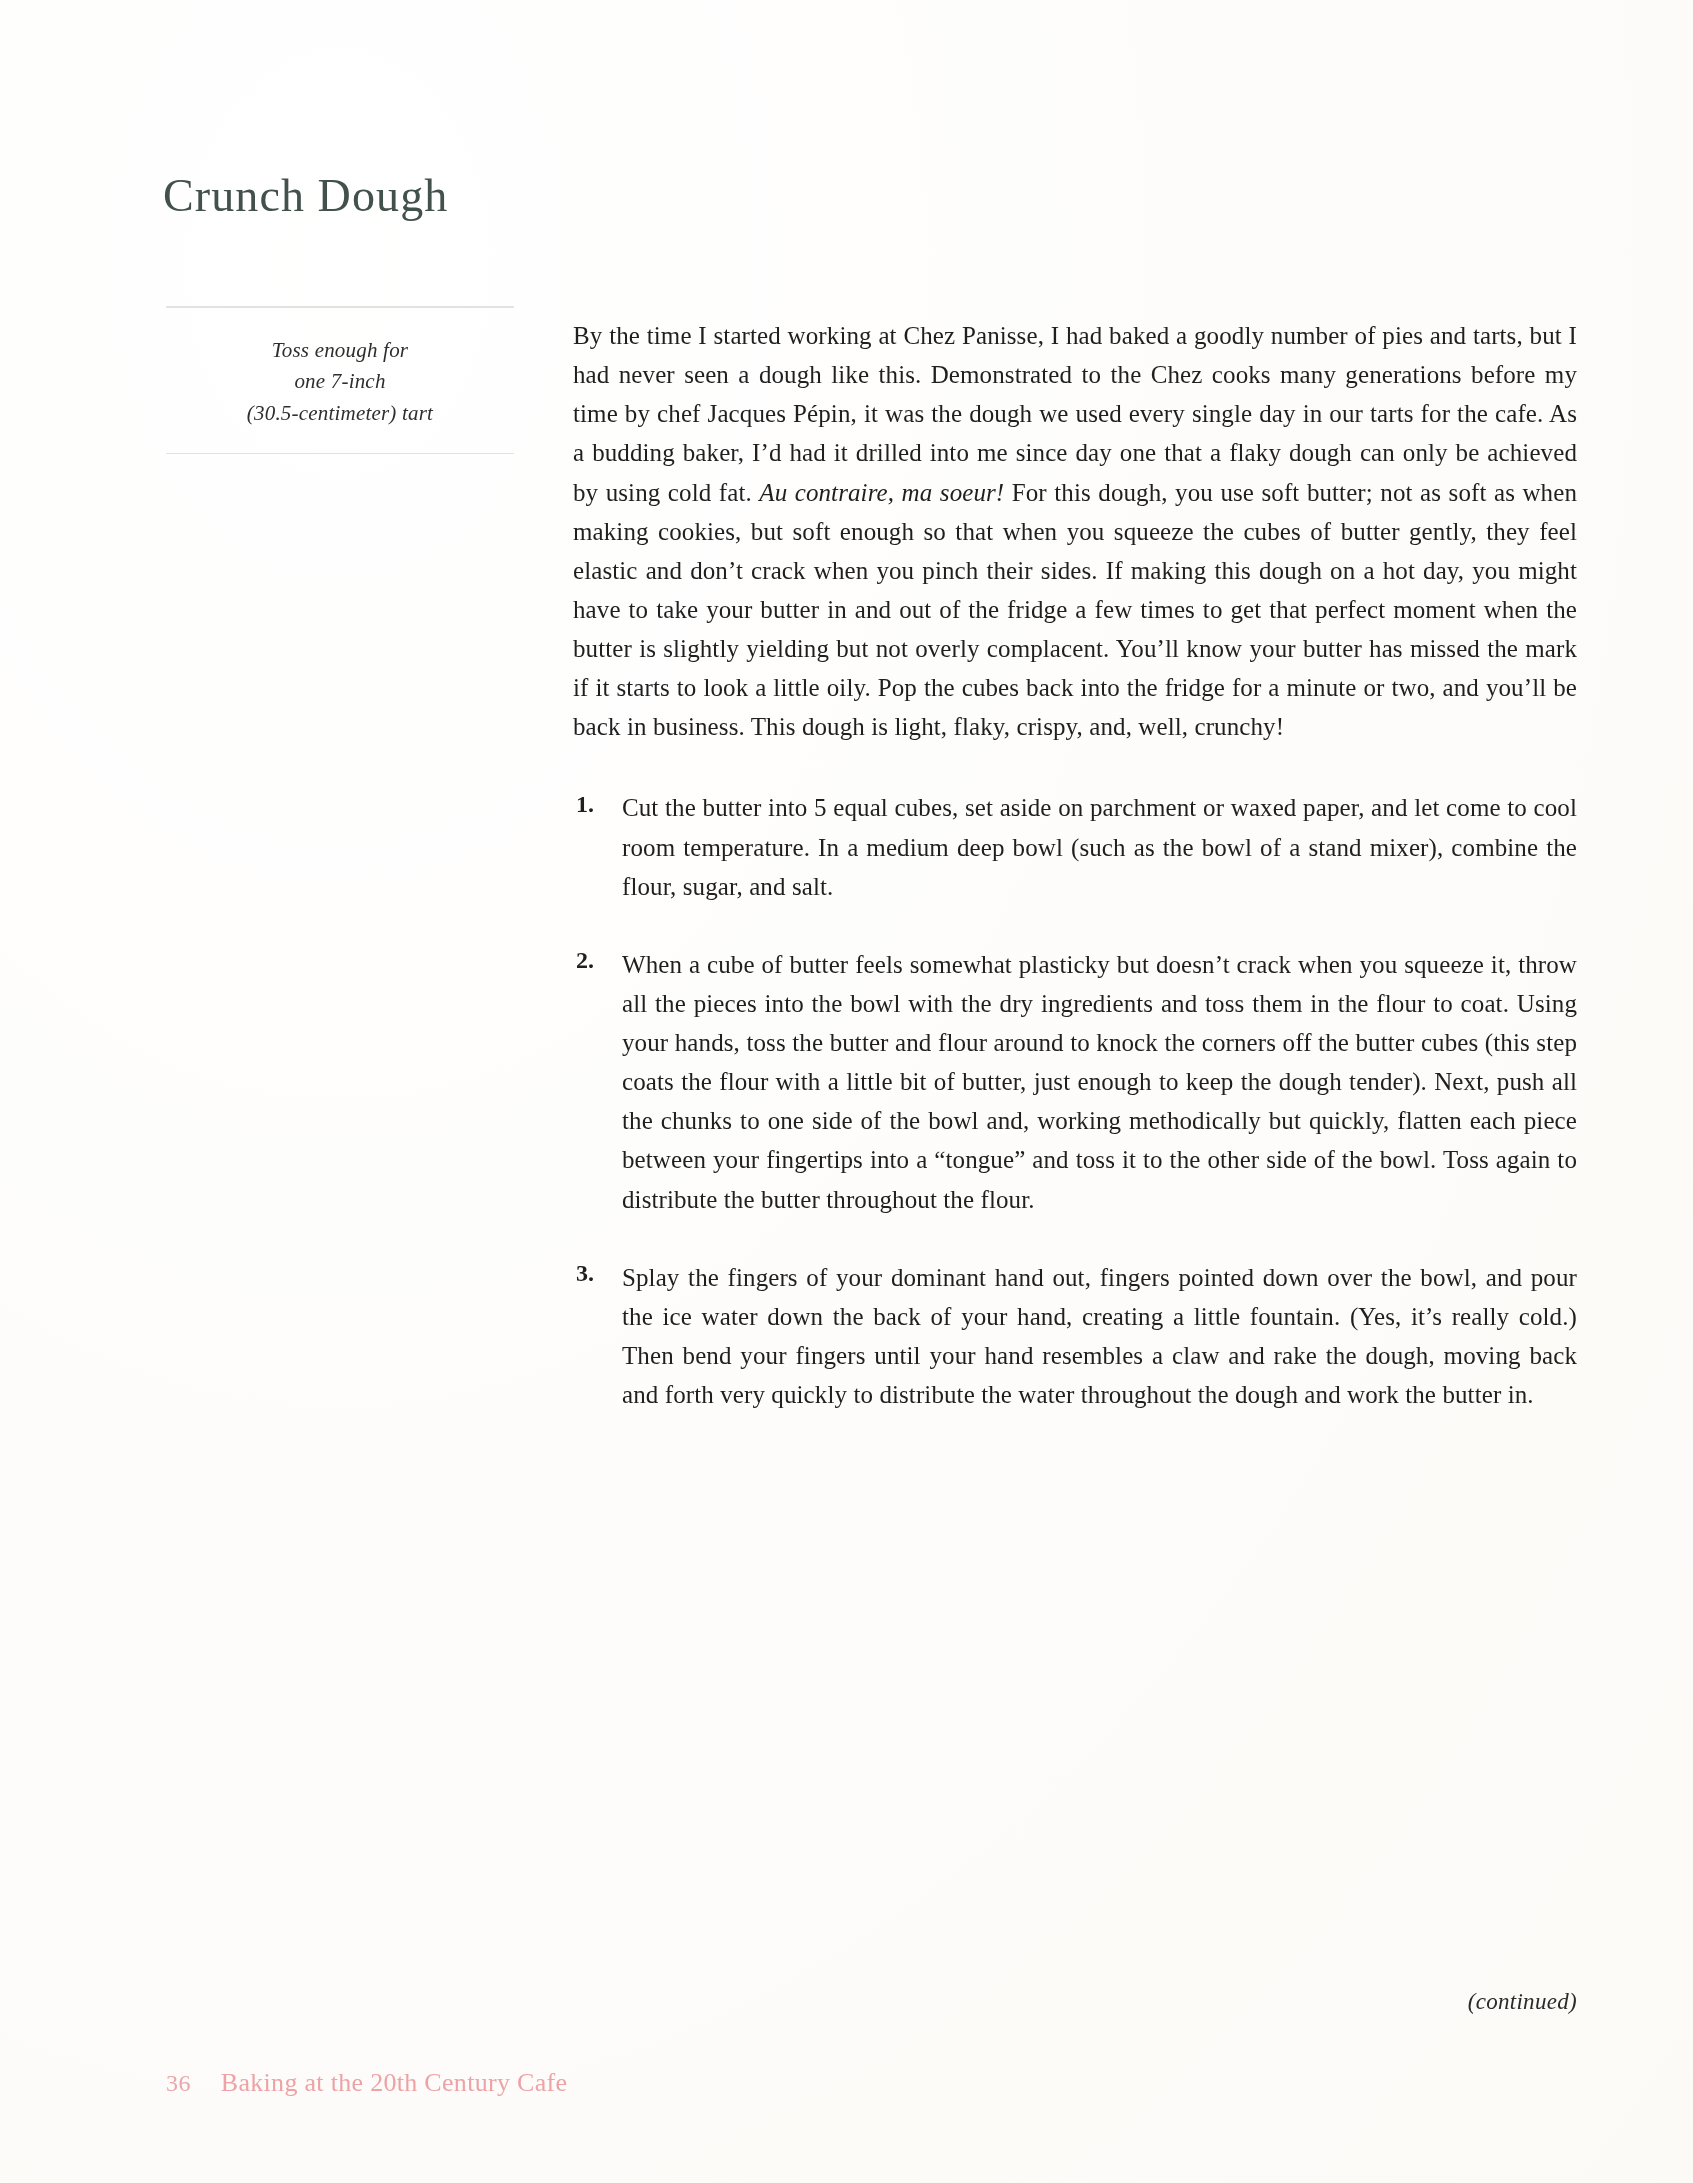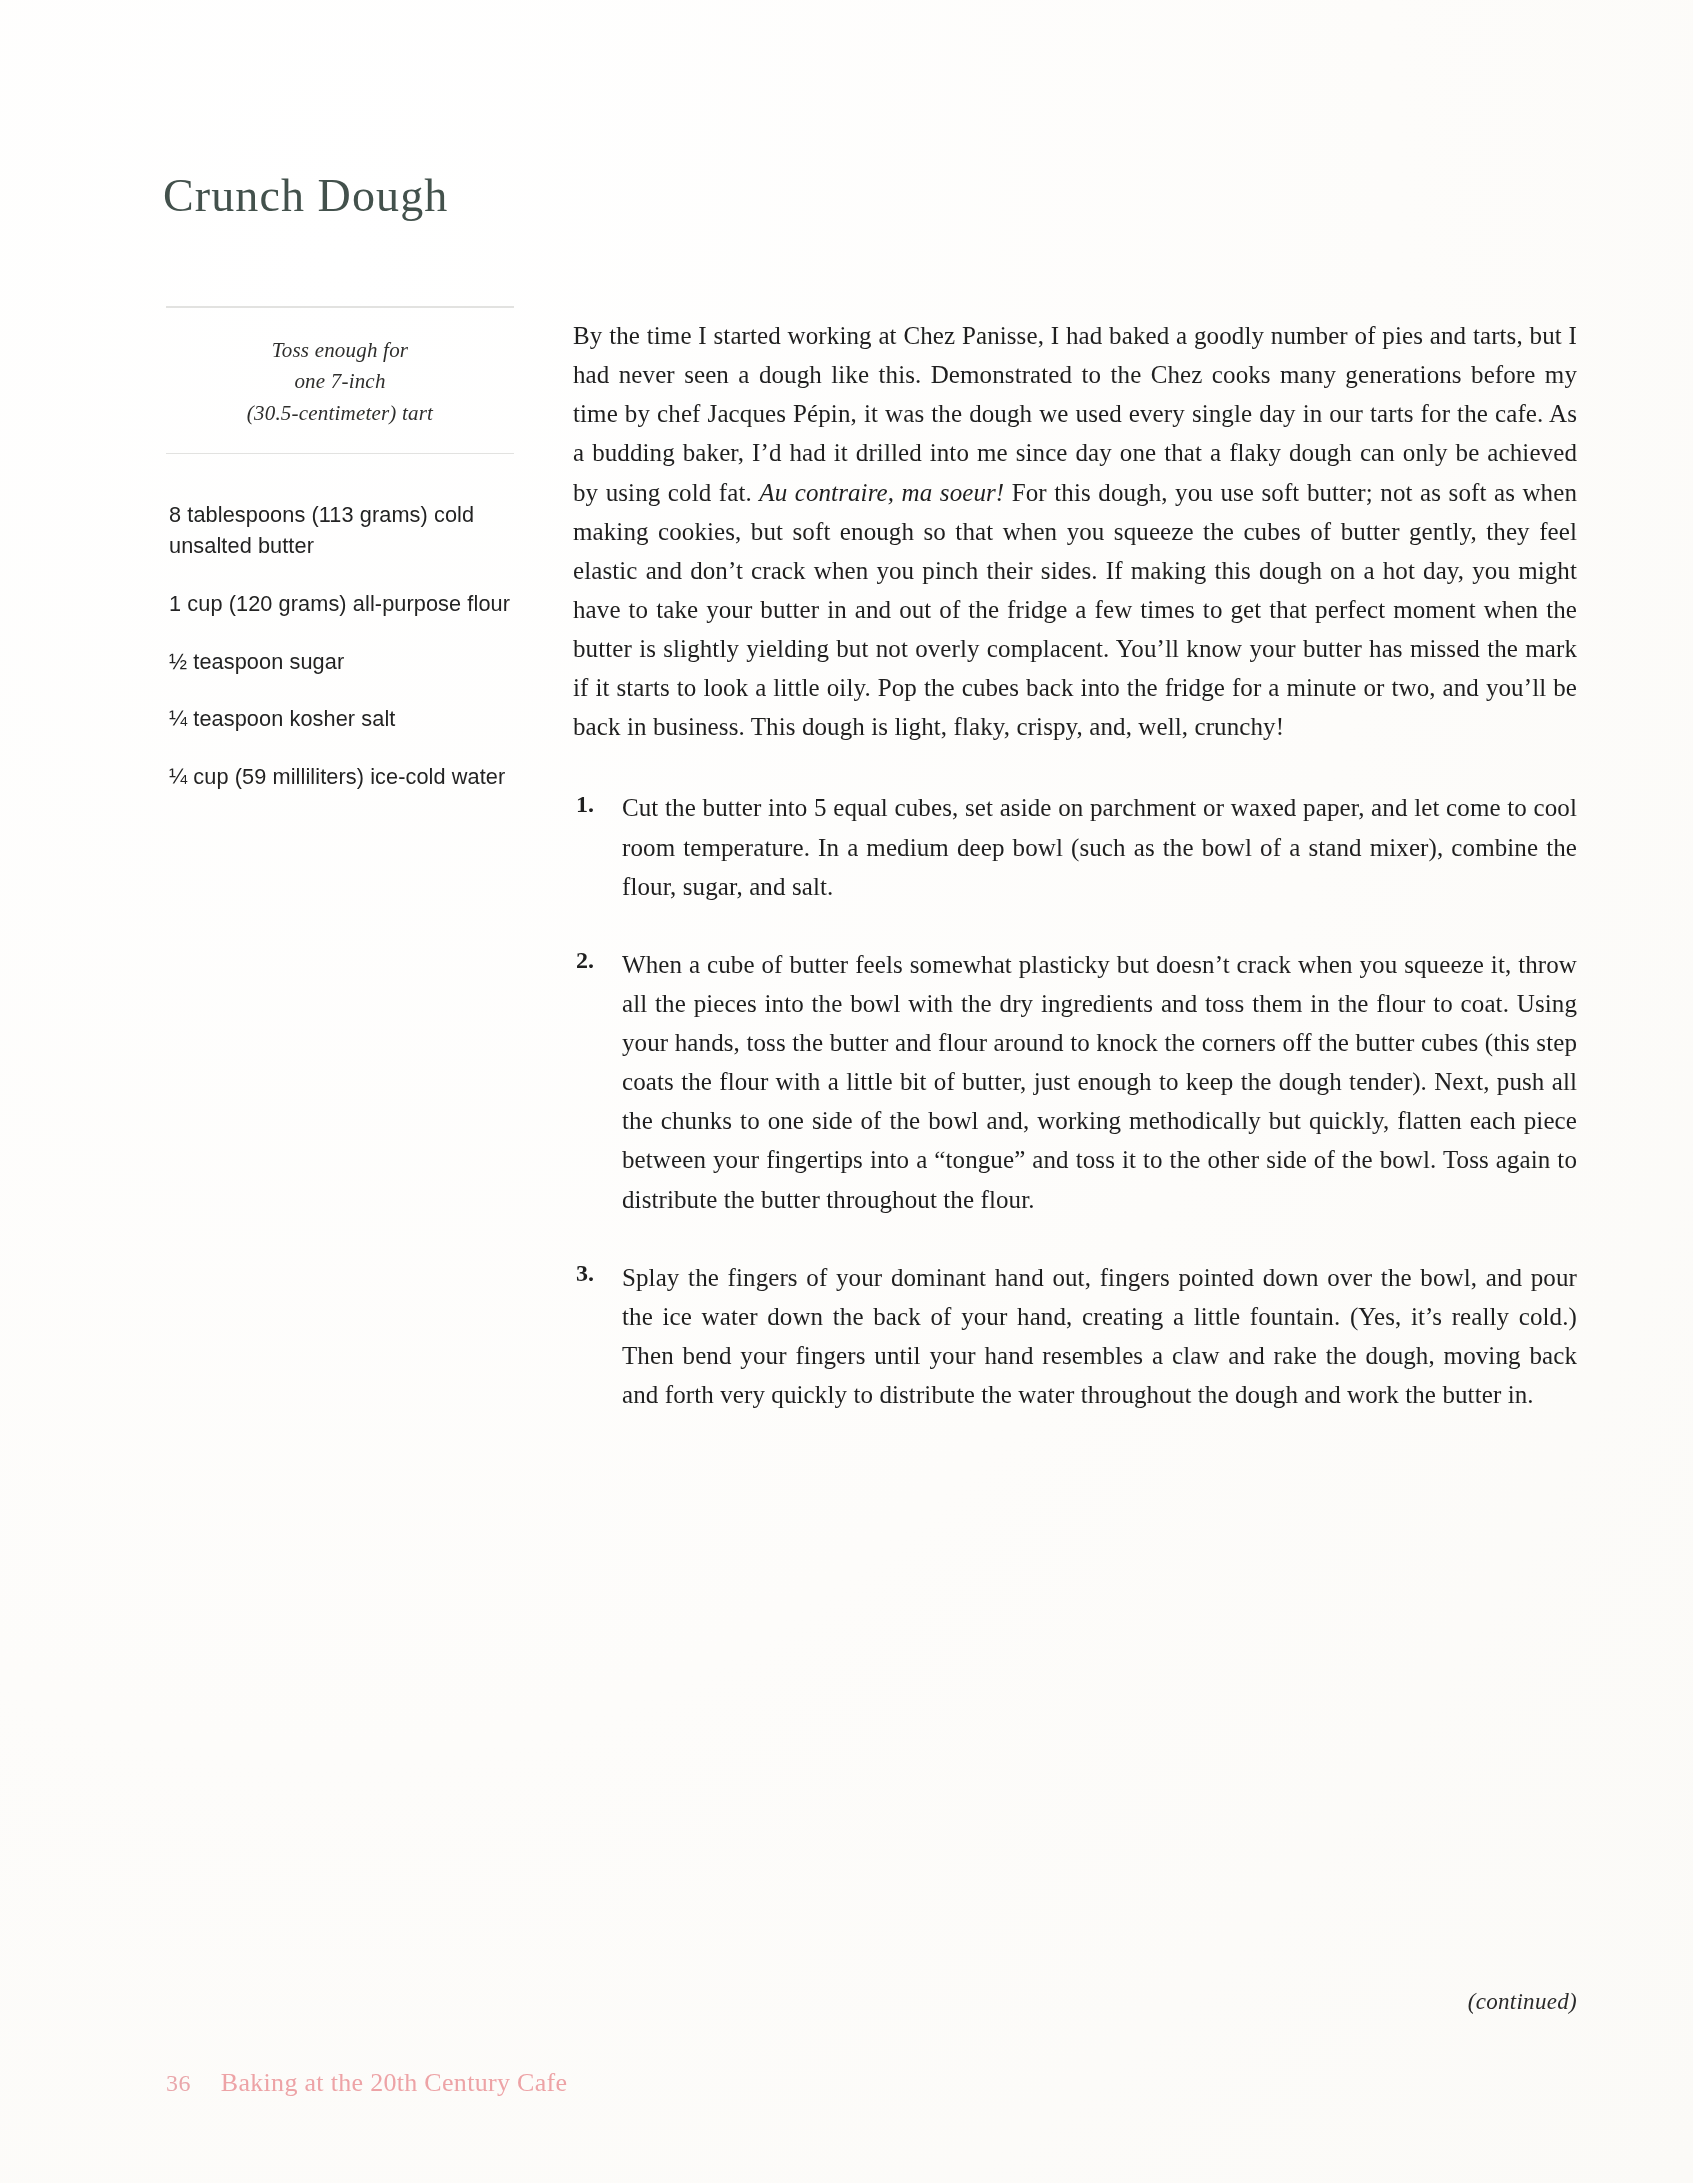--- a/index.html
+++ b/index.html
@@ -187,27 +187,20 @@
     <div class="rule"></div>
 
     <div class="yield-block">
       <span class="yield-line">Toss enough for</span>
       <span class="yield-line">one 7-inch</span>
       <span class="yield-line">(30.5-centimeter) tart</span>
     </div>
 
     <div class="rule"></div>
 
-    <div class="ingredients">
-      <div class="ingredient">8 tablespoons (113 grams) cold unsalted butter</div>
-      <div class="ingredient">1 cup (120 grams) all-purpose flour</div>
-      <div class="ingredient">½ teaspoon sugar</div>
-      <div class="ingredient">¼ teaspoon kosher salt</div>
-      <div class="ingredient">¼ cup (59 milliliters) ice-cold water</div>
-    </div>
   </aside>
 
   <main class="content">
 
     <p class="intro"><span>By the time I started working at Chez Panisse, I had baked a goodly number of pies and tarts, but I had never seen a dough like this. Demonstrated to the Chez cooks many generations before my time by chef Jacques Pépin, it was the dough we used every single day in our tarts for the cafe. As a budding baker, I’d had it drilled into me since day one that a flaky dough can only be achieved by using cold fat. </span><em>Au contraire, ma soeur!</em><span> For this dough, you use soft butter; not as soft as when making cookies, but soft enough so that when you squeeze the cubes of butter gently, they feel elastic and don’t crack when you pinch their sides. If making this dough on a hot day, you might have to take your butter in and out of the fridge a few times to get that perfect moment when the butter is slightly yielding but not overly complacent. You’ll know your butter has missed the mark if it starts to look a little oily. Pop the cubes back into the fridge for a minute or two, and you’ll be back in business. This dough is light, flaky, crispy, and, well, crunchy!</span></p>
 
     <ol class="steps">
       <li class="step">
         <span class="step-num">1.</span>
         <span class="step-text">Cut the butter into 5 equal cubes, set aside on parchment or waxed paper, and let come to cool room temperature. In a medium deep bowl (such as the bowl of a stand mixer), combine the flour, sugar, and salt.</span>

